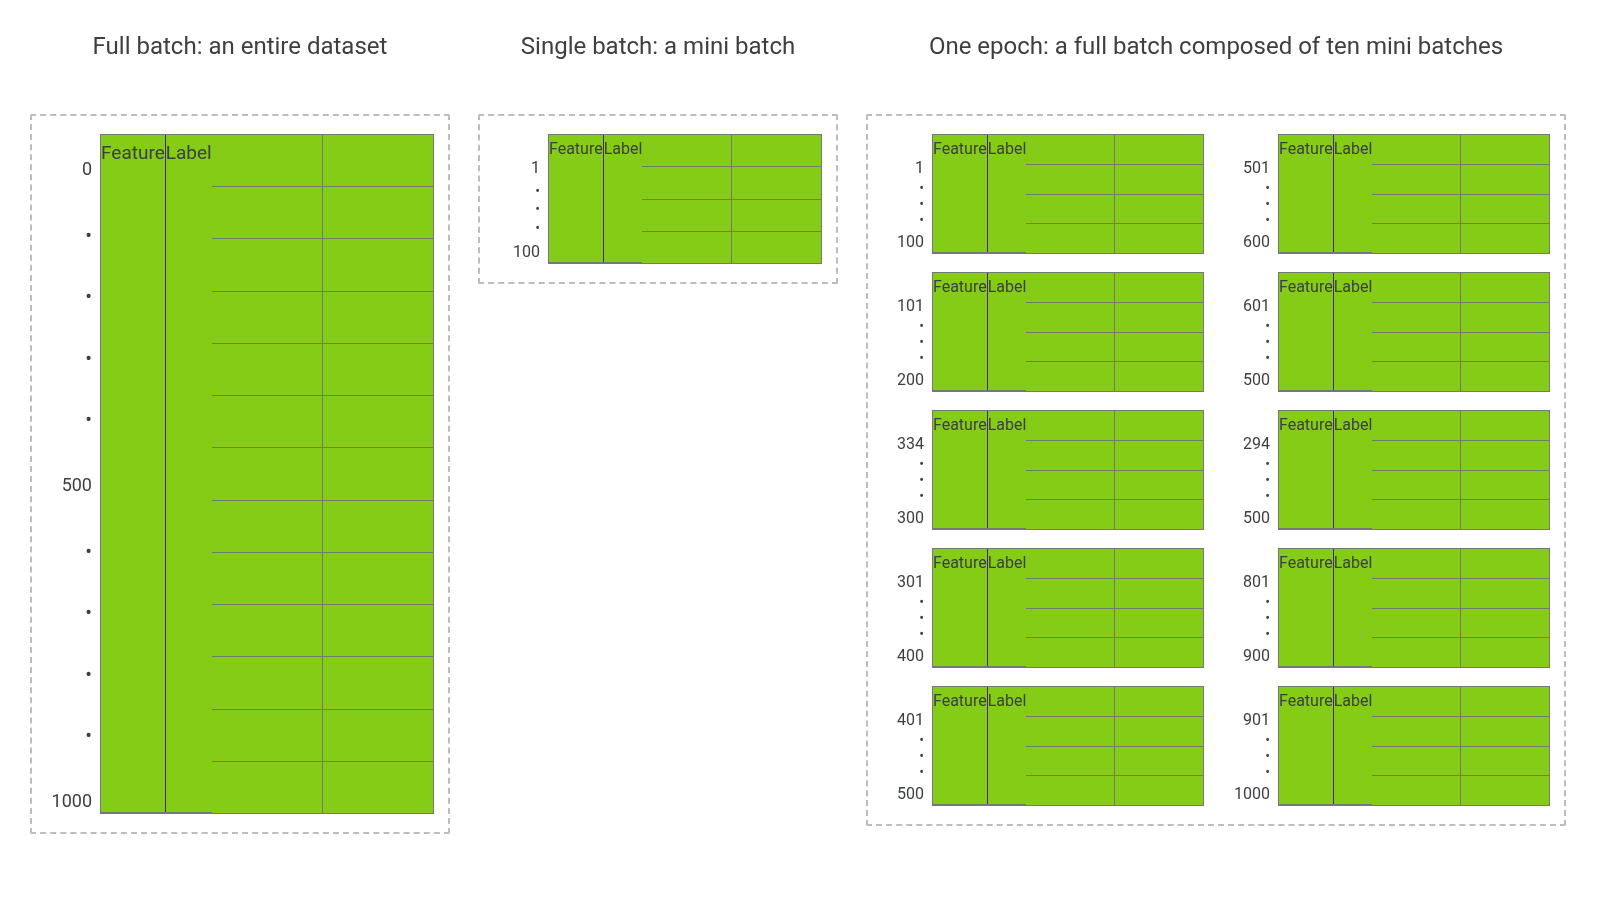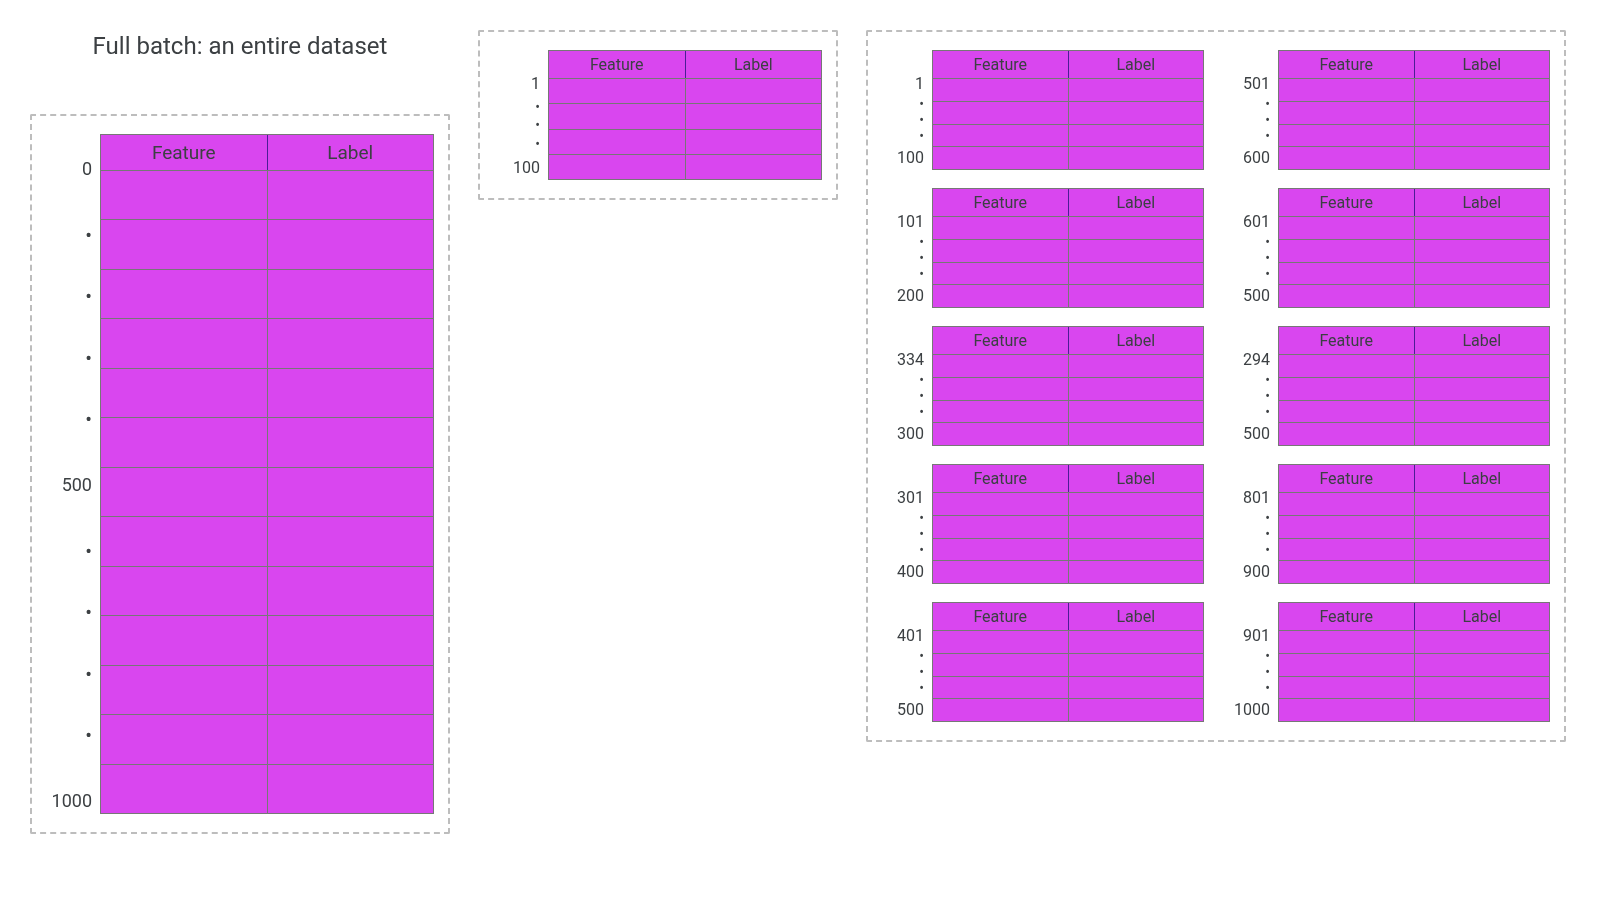--- a/index.html
+++ b/index.html
@@ -9,21 +9,21 @@
   .panel.single{width:360px}
   .panel.epoch{width:700px}
   .title{font-size:24px;font-weight:400;color:#3c4043;text-align:right;margin:0 0 18px 0;line-height:1.35;min-height:66px;display:flex;align-items:flex-start;justify-content:center}
   .dashed{border:2px dashed #bdbdbd;border-radius:2px;padding:18px 14px}
   .block{display:flex;align-items:stretch}
   .labels{display:flex;flex-direction:column;justify-content:space-between;padding:26px 8px 4px 0;text-align:right;min-width:46px}
   .labels span{font-size:18px;color:#3c4043;line-height:1}
   .labels span.dot{font-size:20px;line-height:0.5}
   .labels.small span{font-size:16px}
   .labels.small span.dot{font-size:14px;line-height:0.4}
-  .tbl{flex:1;display:flex;flex-direction:column;background:#d946ef;border:1px solid #777}
+  .tbl{flex:1;display:flex;flex-direction:row;background:#84cc16;border:1px solid #777}
   .tbl .hdr{display:flex;border-bottom:1px solid #777}
   .tbl .hdr div{flex:1;text-align:center;font-size:19px;color:#3c4043;padding:6px 0}
   .tbl .hdr.sm div{font-size:16px;padding:4px 0}
   .tbl .hdr div+div{border-left:1px solid #4c1d95}
   .tbl .rows{flex:1;display:flex;flex-direction:column}
   .tbl .rows .r{flex:1;border-top:1px solid #777;display:flex}
   .tbl .rows .r:first-child{border-top:none}
   .tbl .rows .r::before,.tbl .rows .r::after{content:"";flex:1}
   .tbl .rows .r::after{border-left:1px solid #777}
   .panel.full .block{height:680px}
@@ -73,20 +73,21 @@
             <div class="r"></div>
             <div class="r"></div>
             <div class="r"></div>
           </div>
         </div>
       </div>
     </div>
   </div>
 
   <div class="panel single">
+    <div class="title">Single batch: a mini batch</div>
     <div class="dashed">
       <div class="block">
         <div class="labels small">
           <span>1</span>
           <span class="dot">•</span>
           <span class="dot">•</span>
           <span class="dot">•</span>
           <span>100</span>
         </div>
         <div class="tbl">
@@ -99,20 +100,21 @@
             <div class="r"></div>
             <div class="r"></div>
             <div class="r"></div>
           </div>
         </div>
       </div>
     </div>
   </div>
 
   <div class="panel epoch">
+    <div class="title">One epoch: a full batch composed of ten mini batches</div>
     <div class="dashed">
       <div class="epoch-grid" id="epoch-grid">
           <div class="block">
             <div class="labels small">
               <span>1</span>
               <span class="dot">•</span>
               <span class="dot">•</span>
               <span class="dot">•</span>
               <span>100</span>
             </div>

